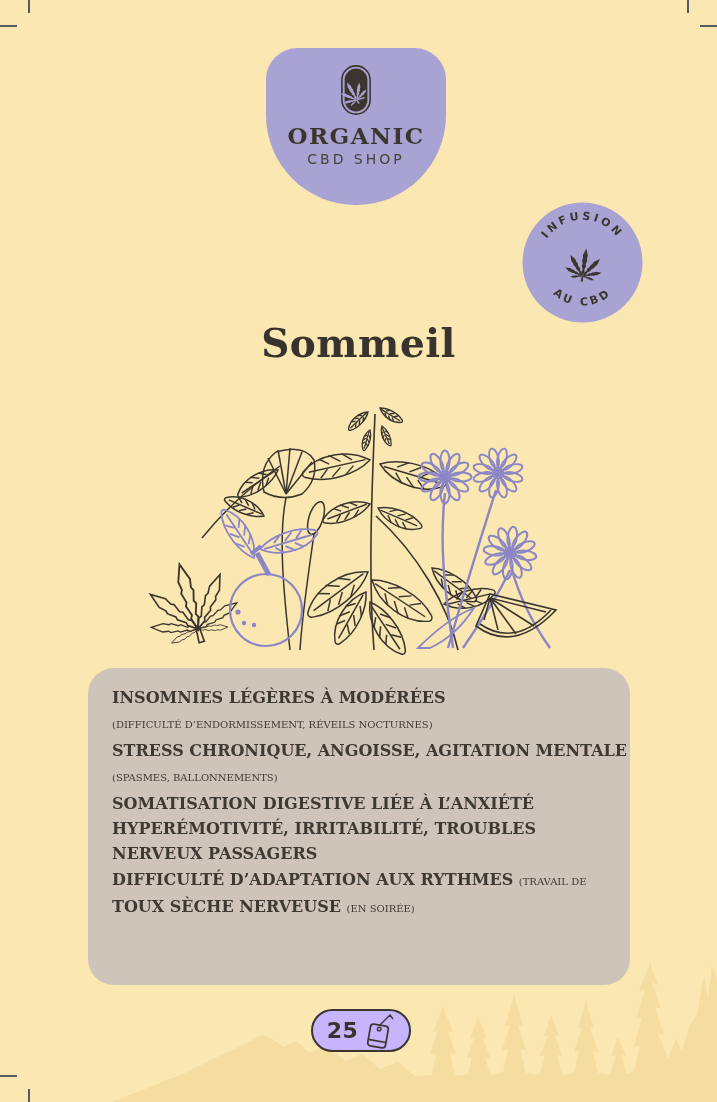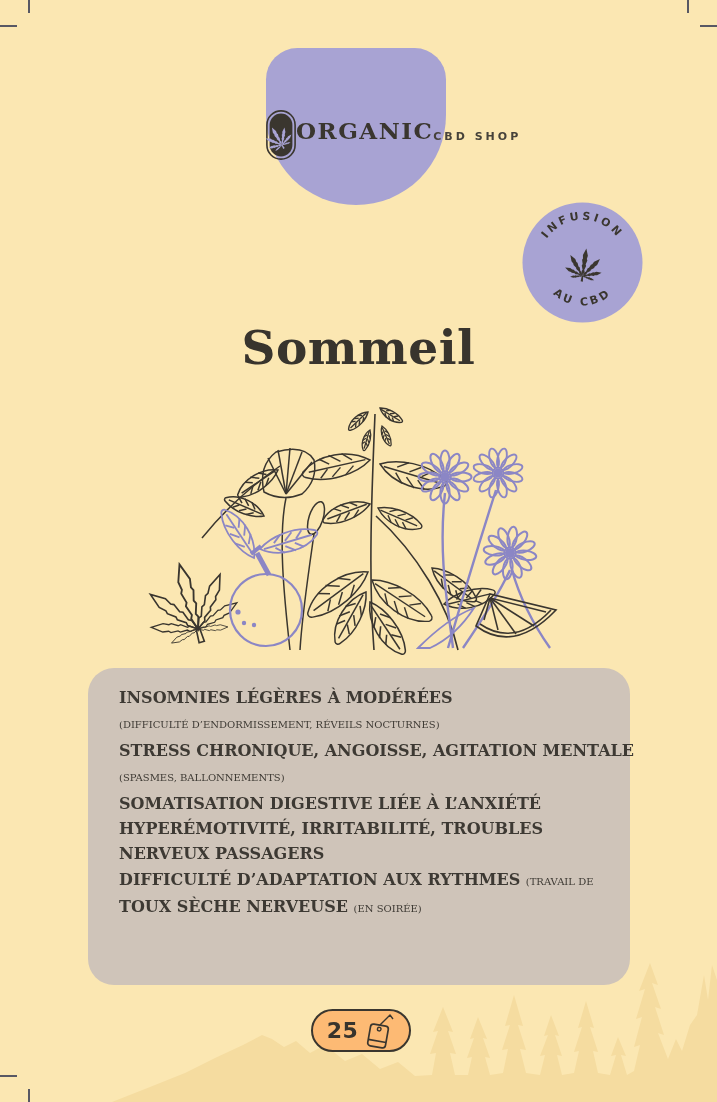--- a/index.html
+++ b/index.html
@@ -7,63 +7,63 @@
     position:relative;width:717px;height:1102px;margin:0 auto;
     background:#fbe7b2;overflow:hidden;
     font-family:"DejaVu Serif", serif;color:#3a362f;
   }
   .cropmark{position:absolute;background:#585864;}
 
   
   .badge{
     position:absolute;left:266px;top:48px;width:180px;height:157px;
     background:#a8a3d3;border-radius:32px 32px 92px 92px;
-    display:flex;flex-direction:row;align-items:center;
+    display:flex;flex-direction:column;align-items:center;
   }
   .logo-mark{margin-top:17px;line-height:0;}
   .logo-name{
     margin-top:7px;font-size:23px;font-weight:bold;letter-spacing:1.5px;
     color:#3a362f;white-space:nowrap;
   }
   .logo-tag{
-    margin-top:19px;font-family:"DejaVu Sans",sans-serif;font-weight:bold;
-    font-size:11px;letter-spacing:3px;color:#46423a;white-space:nowrap;
+    margin-top:2px;font-family:"DejaVu Sans",sans-serif;font-weight:normal;
+    font-size:14px;letter-spacing:3px;color:#46423a;white-space:nowrap;
   }
 
   
   .stamp{position:absolute;left:522px;top:202px;width:121px;height:121px;line-height:0;}
   .stamp text{
     font-family:"DejaVu Sans",sans-serif;font-weight:bold;font-size:11px;
     letter-spacing:3px;fill:#3a362f;
   }
 
   .title{
     position:absolute;left:0;right:0;top:320px;margin:0;text-align:center;
-    font-size:47px;font-weight:bold;letter-spacing:0.5px;color:#38342d;
+    font-size:39px;font-weight:bold;letter-spacing:0.5px;color:#38342d;
   }
 
   .illustration{position:absolute;left:118px;top:396px;line-height:0;}
 
   
   .panel{
     position:absolute;left:88px;top:668px;width:542px;height:317px;
     background:#cfc4b9;border-radius:26px;box-sizing:border-box;
-    padding:17px 16px 0 31px;
+    padding:17px 16px 0 24px;
   }
   .pline{white-space:nowrap;line-height:25.4px;color:#3d3933;}
   .pline .b{font-weight:bold;font-size:16px;}
   .pline .l{font-size:10px;}
 
   
   .silhouette{position:absolute;left:0;top:955px;line-height:0;}
 
   
   .pill{
     position:absolute;left:311px;top:1009px;width:100px;height:43px;
-    box-sizing:border-box;background:#fdba74;border:2.5px solid #3a362f;
+    box-sizing:border-box;background:#c4b5fd;border:2.5px solid #3a362f;
     border-radius:22px;display:flex;align-items:center;justify-content:center;gap:5px;
   }
   .pill-count{
     font-family:"DejaVu Sans",sans-serif;font-weight:bold;font-size:22px;
     color:#38342d;letter-spacing:0.5px;
   }
   .pill .bag{line-height:0;margin-top:1px;}
 </style>
 </head>
 <body>

